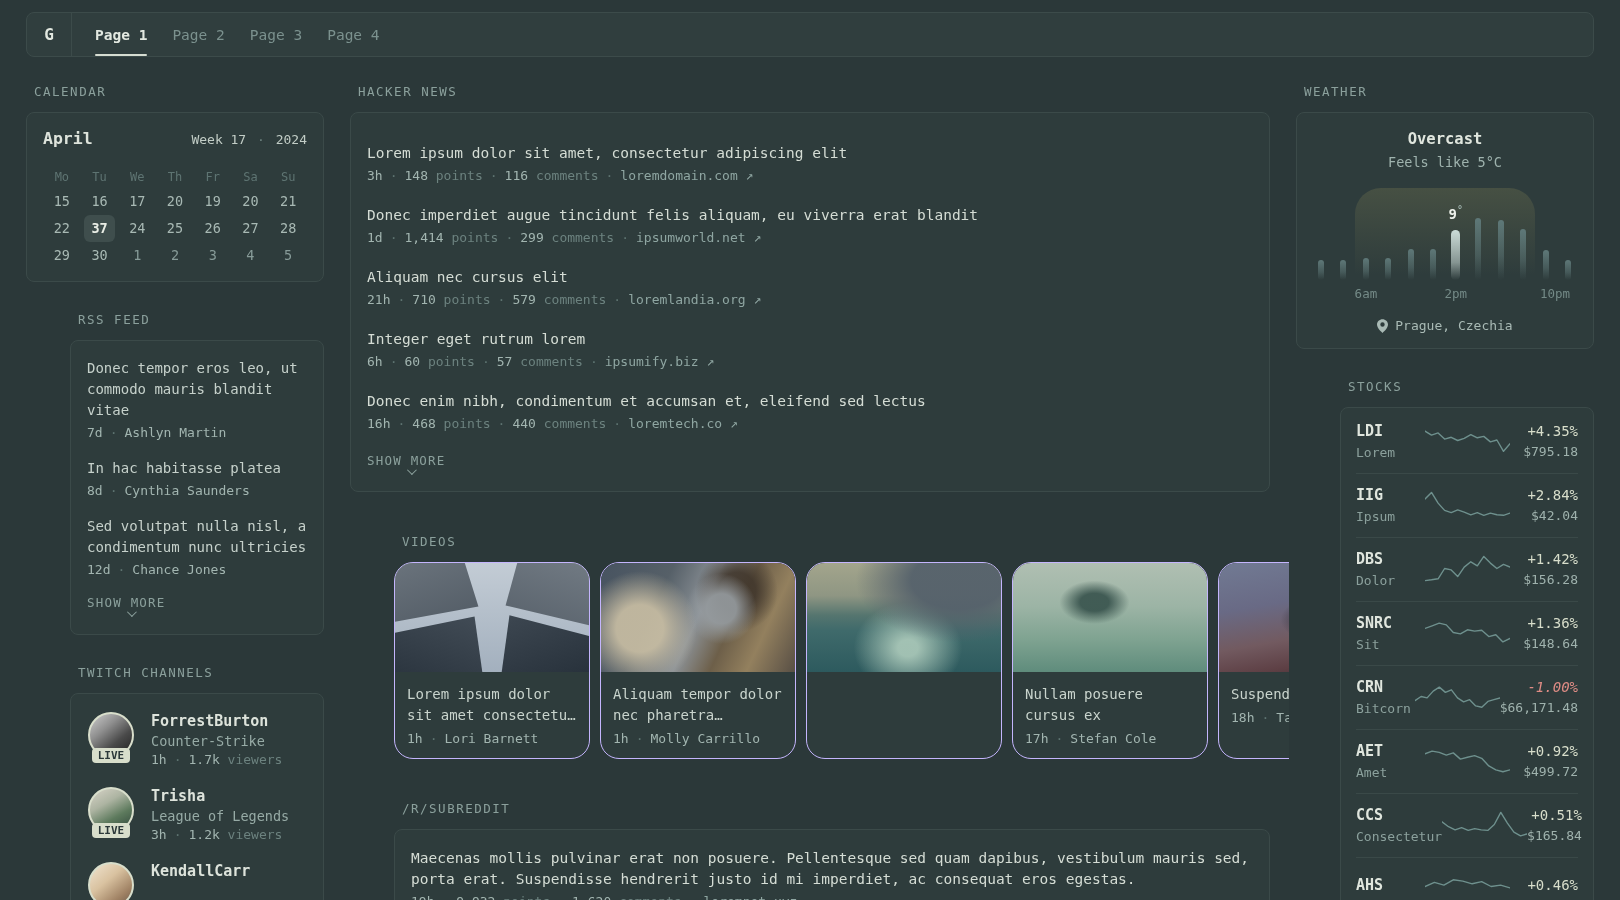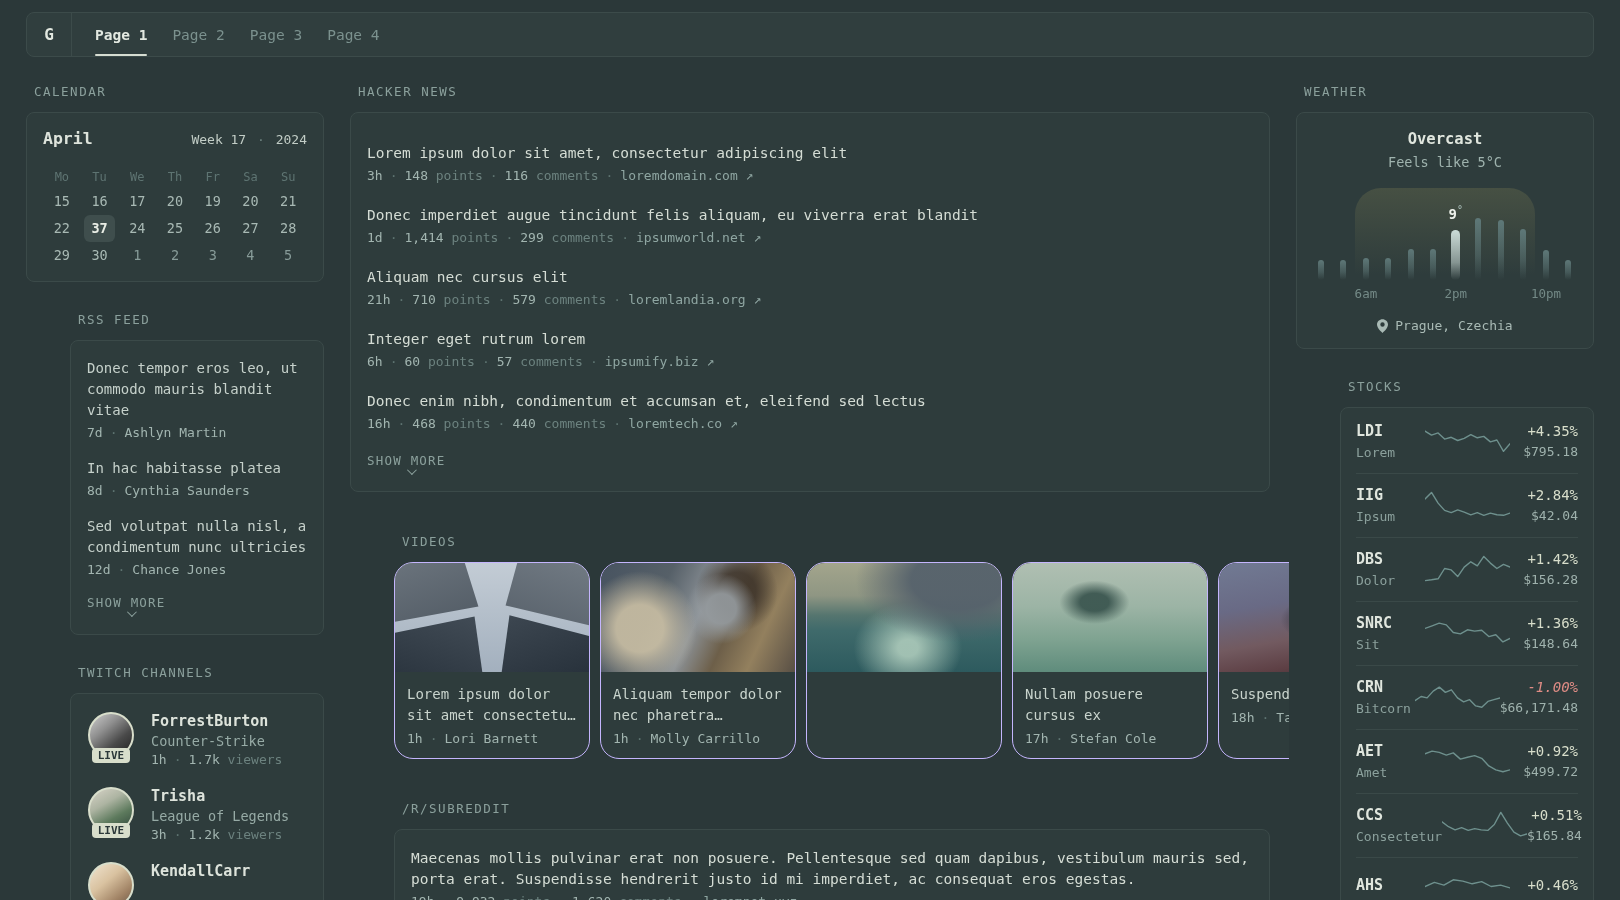--- a/index.html
+++ b/index.html
@@ -398,21 +398,21 @@
               <span class="w-temp" style="left: 138.727px; bottom: 58px;">9<sup>°</sup></span>
               <div class="w-bar" style="height: 62px; left: 158.182px;"></div>
               <div class="w-bar" style="height: 60px; left: 180.636px;"></div>
               <div class="w-bar" style="height: 51px; left: 203.091px;"></div>
               <div class="w-bar" style="height: 30px; left: 225.545px;"></div>
               <div class="w-bar" style="height: 20px; left: 248px;"></div>
             </div>
           <div class="w-xlabels" id="w-xlabels">
               <span style="left: 48.9091px;">6am</span>
               <span style="left: 138.727px;">2pm</span>
-              <span style="left: 229px;">10pm</span>
+              <span style="left: 238px;">10pm</span>
             </div>
           <div class="w-loc">
             <svg width="11" height="14" viewBox="0 0 12 15">
                 <path d="M6 0C2.7 0 0 2.6 0 5.9 0 10.3 6 15 6 15s6-4.7 6-9.1C12 2.6 9.3 0 6 0zm0 8.3a2.4 2.4 0 1 1 0-4.8 2.4 2.4 0 0 1 0 4.8z" fill="#a9bab5"></path>
               </svg>
             <span>Prague, Czechia</span>
           </div>
         </div>
       </section>
 

